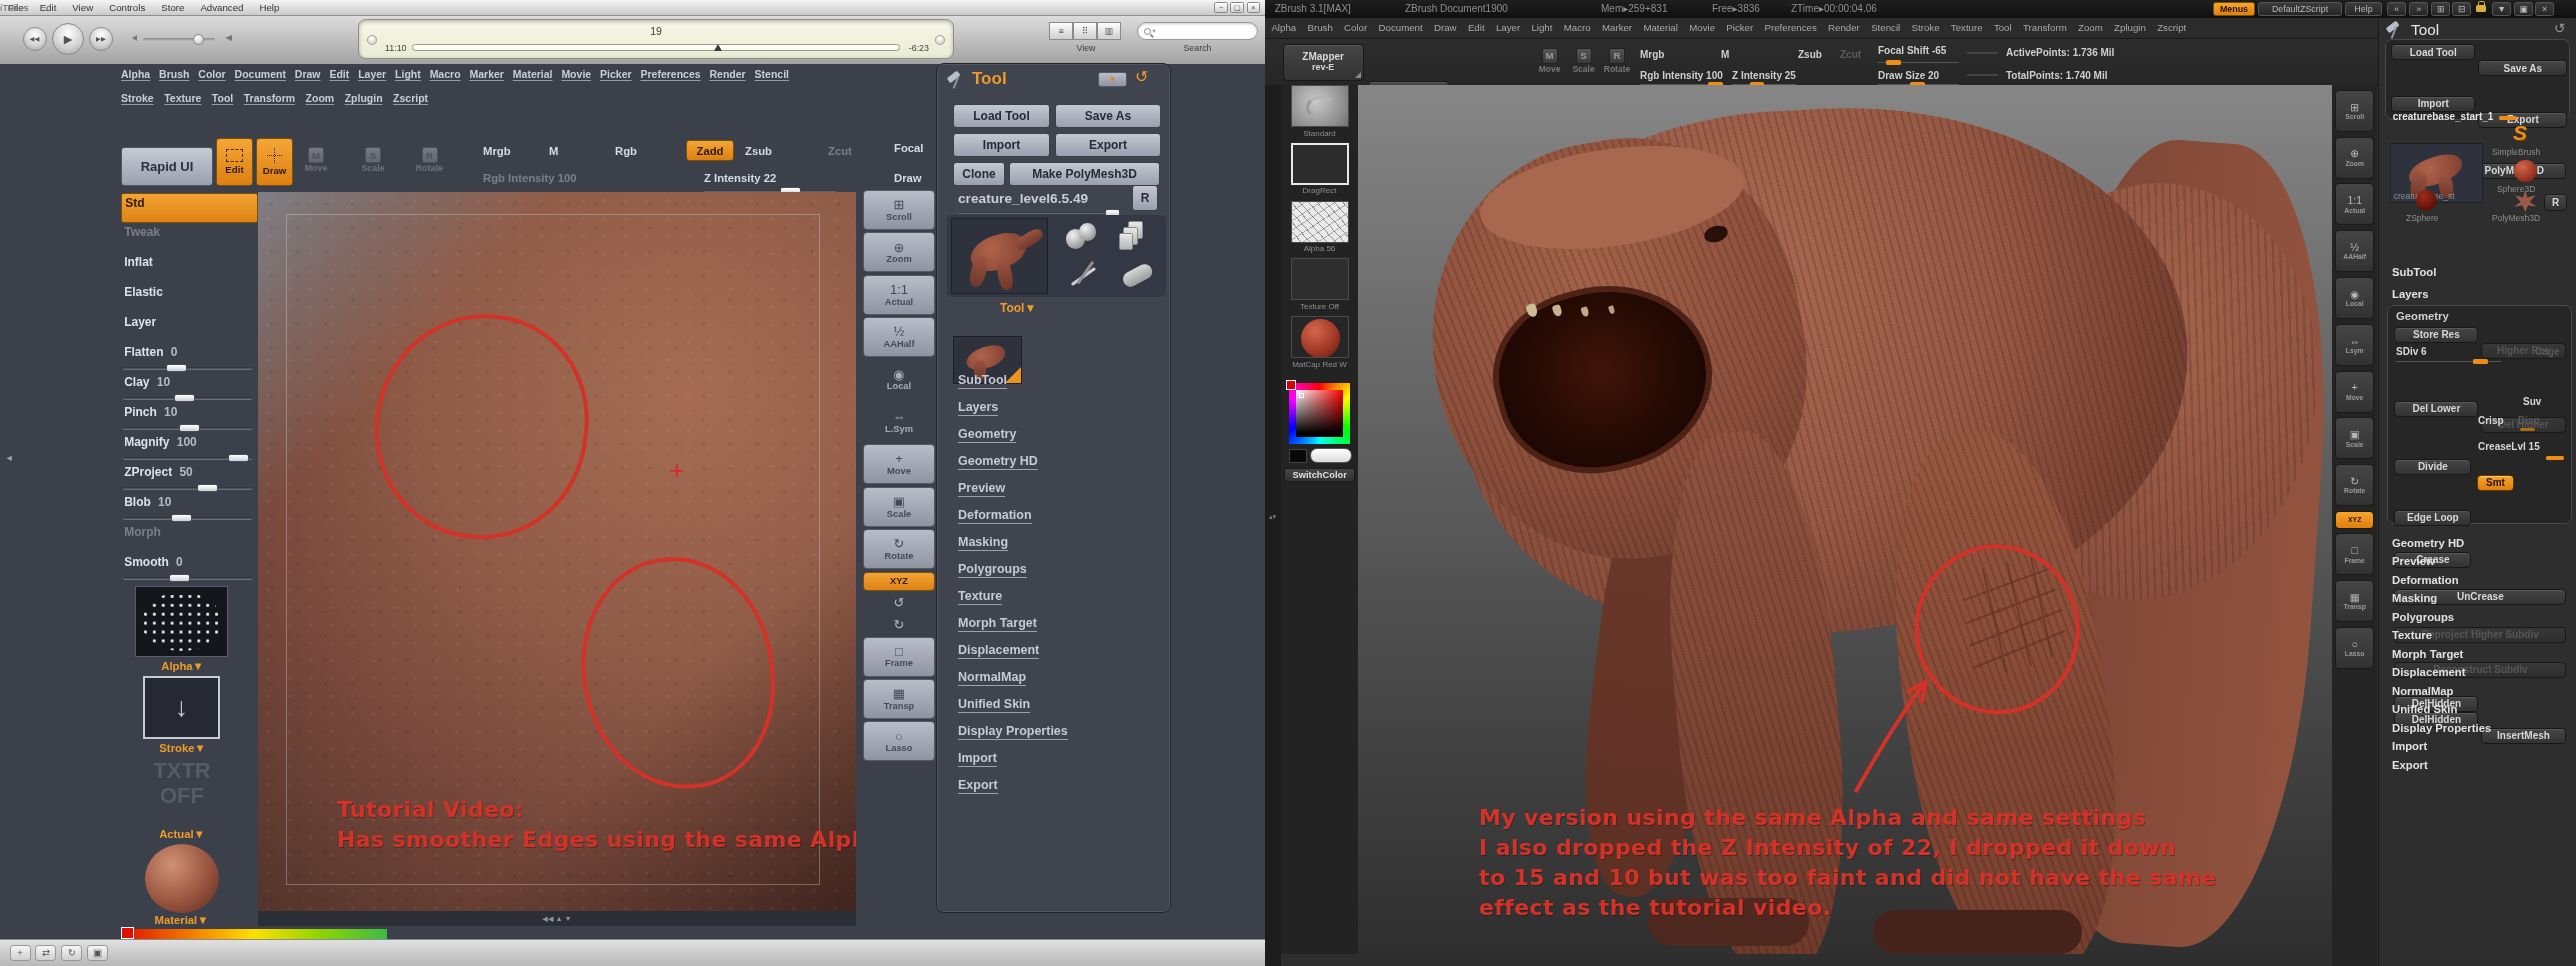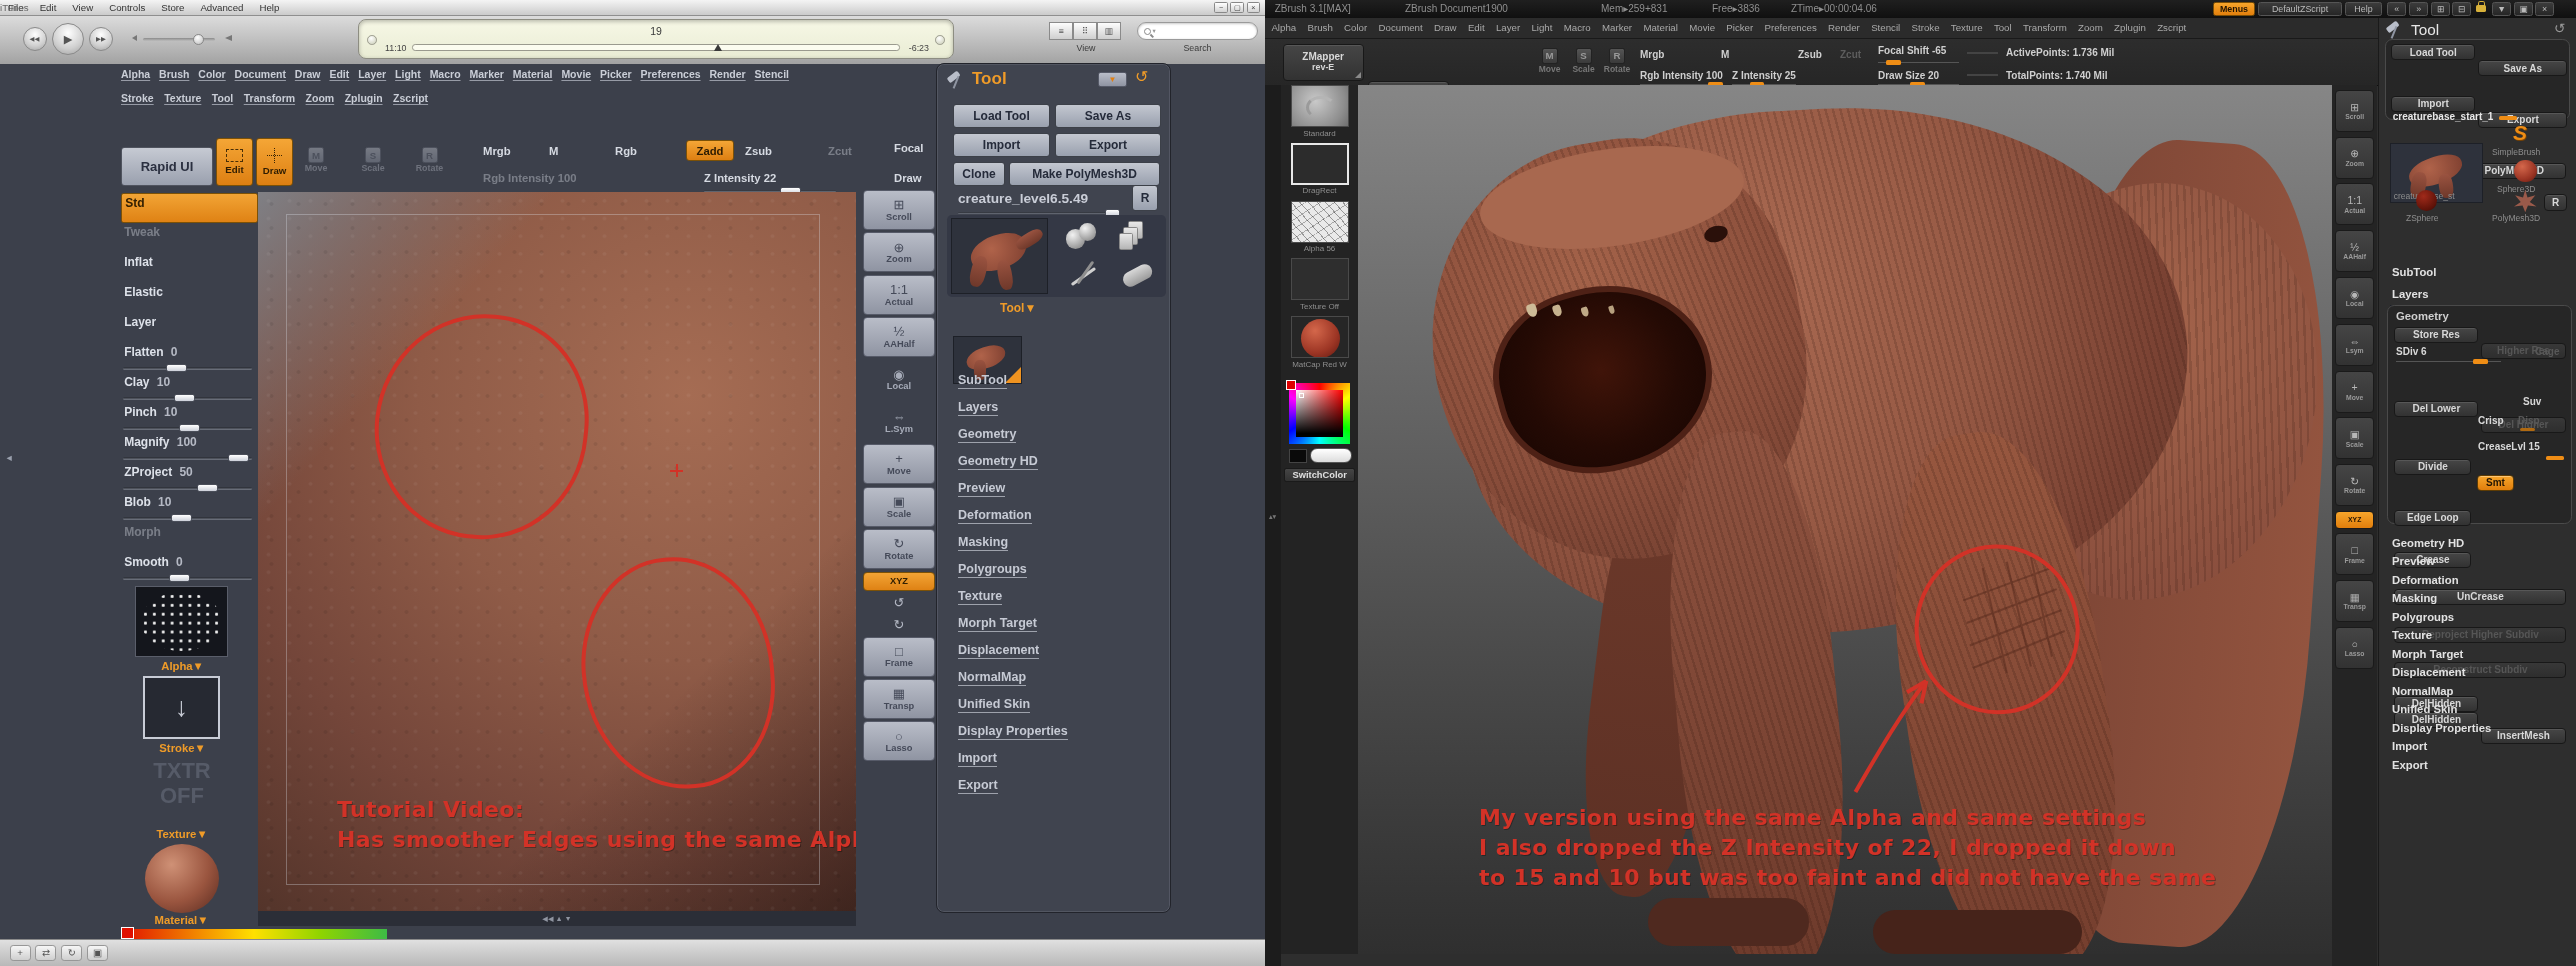--- a/index.html
+++ b/index.html
@@ -378,21 +378,21 @@
       </div>
     <div class="pick-label a" style="left:142px;top:660px;width:81px;text-align:center">Alpha▼</div>
     <div class="stroke-thumb a" style="left:143px;top:676px;width:77px;height:63px">
         <span>↓</span>
       </div>
     <div class="pick-label a" style="left:142px;top:742px;width:81px;text-align:center">Stroke▼</div>
     <div class="txtr a" style="left:137px;top:758px;width:90px">
       <div>TXTR</div>
         <div>OFF</div>
     </div>
-    <div class="pick-label a" style="left:137px;top:828px;width:90px;text-align:center">Texture▼</div>
+    <div class="pick-label a" style="left:137px;top:828px;width:90px;text-align:center">Actual▼</div>
     <div class="mat-sphere a" style="left:145px;top:844px;width:74px;height:69px"></div>
     <div class="pick-label a" style="left:135px;top:914px;width:93px;text-align:center">Material▼</div>
     <div class="swatch-red"></div>
     <div class="grad-bar"></div>
     <div class="a" style="left:6.4px;top:451px;color:#9aa0ad;font-size:10.5px">◂</div>
 
     <div class="v-canvas">
       <div class="doc-frame" style="left:28px;top:22px;width:534px;height:671px"></div>
       <div class="red-circle" style="left:117px;top:122px;width:213px;height:225px;border-radius:52% 48% 50% 50%;transform:rotate(6deg)"></div>
       <div class="red-circle" style="left:324px;top:365px;width:192px;height:232px;border-radius:48% 52% 46% 54%;transform:rotate(-4deg)"></div>
@@ -752,20 +752,21 @@
         <ellipse cx="794" cy="676" rx="100" ry="103" fill="none" stroke="#d23227" stroke-width="5" transform="rotate(-8 794 676)"></ellipse>
         <path d="M618,878 C648,826 676,778 706,740" fill="none" stroke="#d23227" stroke-width="5"></path>
         <path d="M706,740 L682,754 M706,740 L700,768" fill="none" stroke="#d23227" stroke-width="5"></path>
       </svg>
 
       <div class="zann">
 
       <div class="ann-line">My version using the same Alpha and same settings</div>
           <div class="ann-line">I also dropped the Z Intensity of 22, I dropped it down</div>
           <div class="ann-line">to 15 and 10 but was too faint and did not have the same</div>
+          <div class="ann-line">effect as the tutorial video.</div>
         </div>
     </div>
 
     <div class="zb-minishelf">
       <div style="padding-top:4.8px">
 
           <div class="mini-item">
             <span class="glyph">⊞</span>
             <span class="slabel">Scroll</span>
           </div>

